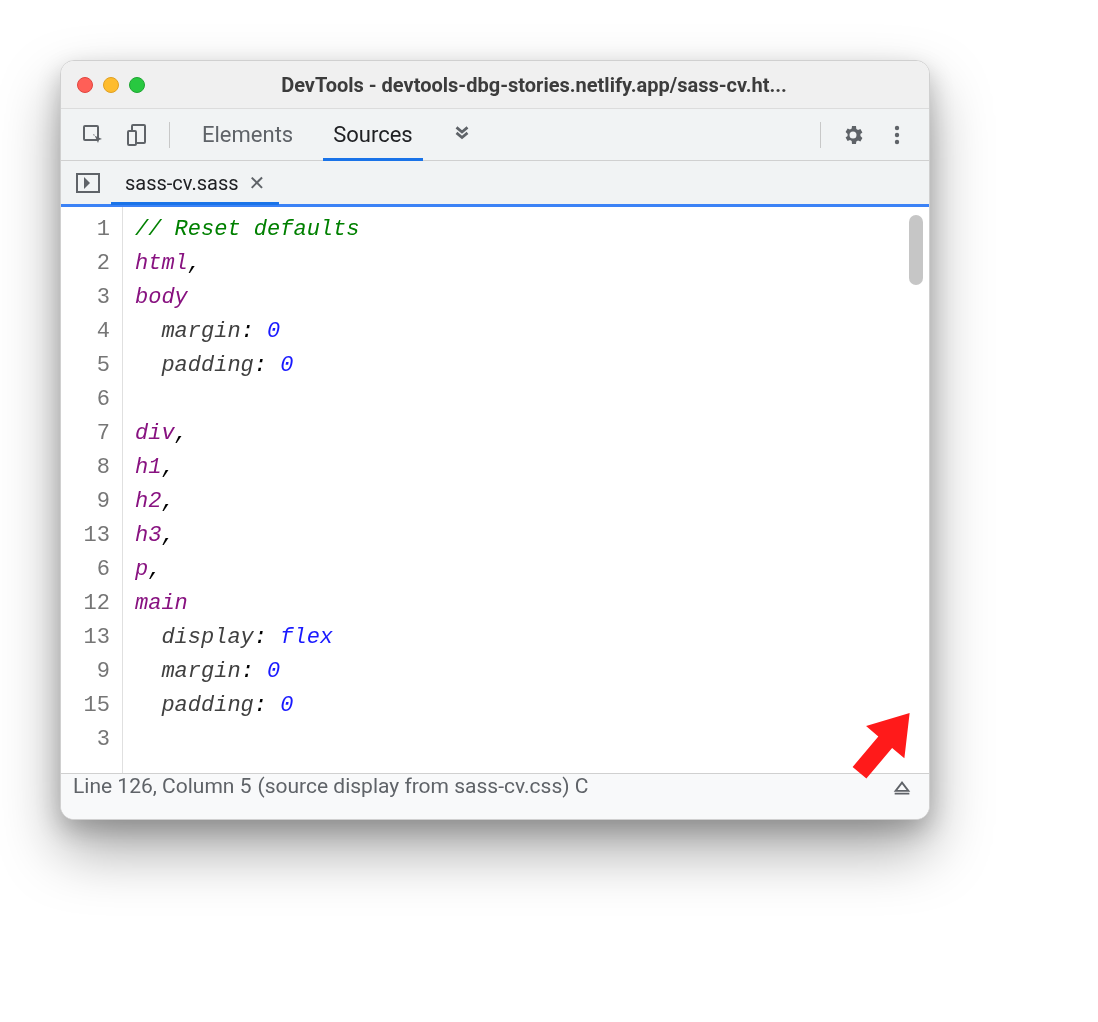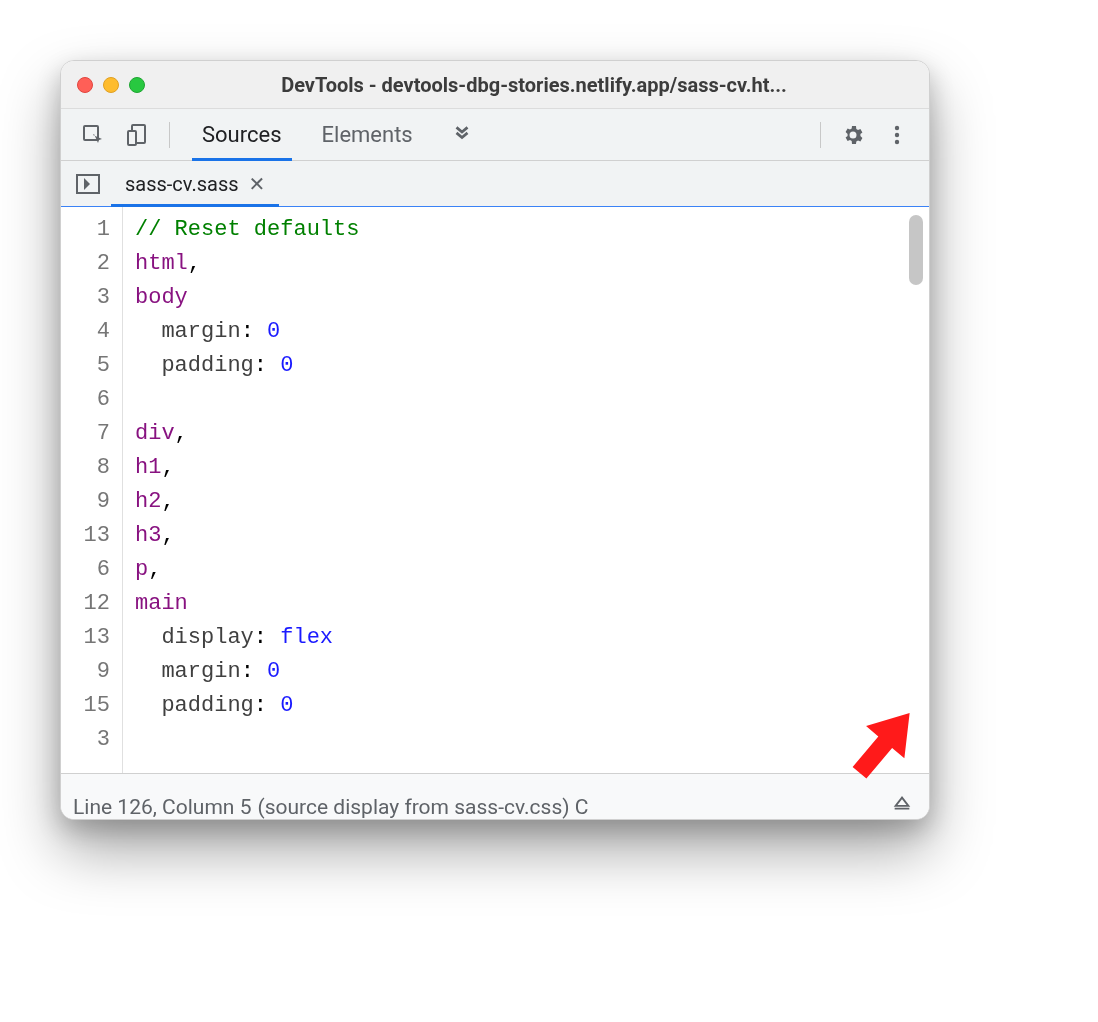--- a/index.html
+++ b/index.html
@@ -94,21 +94,21 @@
     font-size: 24px;
     cursor: pointer;
   }
   .spacer { flex: 1; }
   
   .filetabs {
     display: flex;
     align-items: center;
     height: 46px;
     background: #f1f3f4;
-    border-bottom: 1px solid #3b82f6;
+    border-bottom: 3px solid #3b82f6;
     padding: 0 10px;
     gap: 6px;
   }
   .nav-icon {
     width: 34px; height: 34px;
     display: flex; align-items: center; justify-content: center;
     color: #5f6368;
     cursor: pointer;
   }
   .filetab {
@@ -146,38 +146,39 @@
     padding: 6px 12px 6px 0;
     border-right: 1px solid #e0e0e0;
     user-select: none;
   }
   .gutter div { height: 34px; }
   .code {
     flex: 1;
     padding: 6px 0 6px 12px;
     white-space: pre;
     overflow: hidden;
+    font-style: italic;
   }
   .code .line { height: 34px; }
   .c-comment { color: #008000; }
   .c-sel { color: #881280; }
   .c-prop { color: #404040; }
   .c-val { color: #1a1aff; }
   .c-punc { color: #000000; }
   .scroll-pill {
     position: absolute;
     right: 6px; top: 8px;
     width: 14px; height: 70px;
     background: #c6c6c6;
     border-radius: 8px;
   }
   
   .status {
     display: flex;
-    align-items: flex-end;
+    align-items: flex-start;
     height: 46px;
     border-top: 1px solid #d0d0d0;
     background: #f8f9fa;
     padding: 0 12px;
     font-size: 21px;
     color: #5f6368;
     gap: 6px;
     overflow: hidden;
     white-space: nowrap;
   }
@@ -218,25 +219,25 @@
       </svg>
     </div>
     <div class="tb-icon">
       <svg width="24" height="24" viewBox="0 0 24 24" fill="none" stroke="currentColor" stroke-width="2">
         <rect x="7" y="2" width="13" height="18" rx="1"></rect>
         <rect x="3" y="8" width="8" height="14" rx="1" fill="#f1f3f4"></rect>
       </svg>
     </div>
     <div class="vsep"></div>
     <div class="tabs">
+      <div class="tab">
+        <span>Elements</span>
+      </div>
       <div class="tab active">
         <span>Sources</span>
-      </div>
-      <div class="tab">
-        <span>Elements</span>
       </div>
     </div>
     <div class="more-tabs">
       <svg width="22" height="22" viewBox="0 0 24 24" fill="none" stroke="currentColor" stroke-width="3">
         <path d="M6 7 l6 5 6 -5"></path>
           <path d="M6 13 l6 5 6 -5"></path>
       </svg>
     </div>
     <div class="spacer"></div>
     <div class="vsep"></div>

